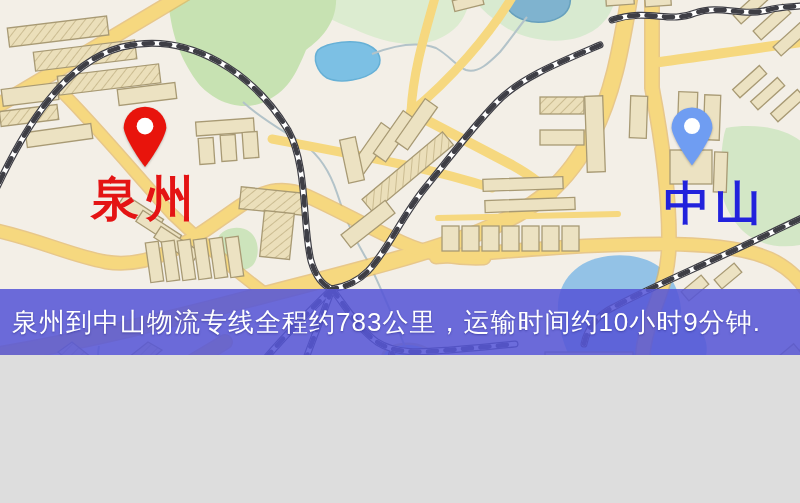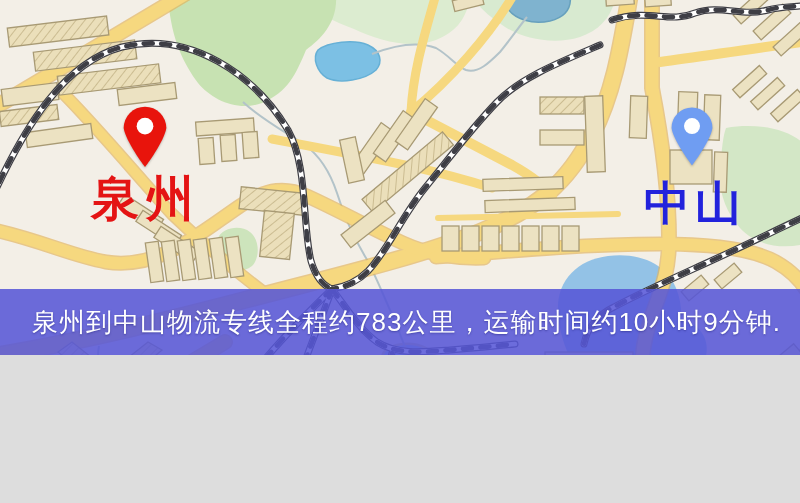--- a/index.html
+++ b/index.html
@@ -10,26 +10,26 @@
   }
   .map-svg{position:absolute;left:0;top:0;display:block;}
   .pin{position:absolute;filter:drop-shadow(0 1px 1px rgba(0,0,0,.25));}
   .pin-origin{left:119px;top:101px;width:52px;height:69px;}
   .pin-dest{left:667px;top:103px;width:50px;height:64px;}
   .place-label{
     position:absolute;font-weight:700;line-height:1;
     text-shadow:0 0 2px rgba(255,255,255,.35);white-space:nowrap;
   }
   .label-origin{left:91px;top:175px;font-size:48px;color:#e41414;letter-spacing:7px;}
-  .label-dest{left:644px;top:180px;font-size:46px;color:#2222dc;letter-spacing:5px;font-weight:600;}
+  .label-dest{left:664px;top:180px;font-size:46px;color:#2222dc;letter-spacing:5px;font-weight:600;}
   .route-banner{
     position:absolute;left:0;top:289px;width:800px;height:66px;
     background:rgba(86,86,215,0.87);
     display:flex;align-items:center;
-    box-sizing:border-box;padding-left:32px;
+    box-sizing:border-box;padding-left:12px;
   }
   .route-banner-text{
     color:#ffffff;font-size:26px;letter-spacing:1px;
     text-shadow:0 1px 2px rgba(40,40,130,.55);white-space:nowrap;
   }
 </style>
 </head>
 <body>
 
 <div class="stage">

